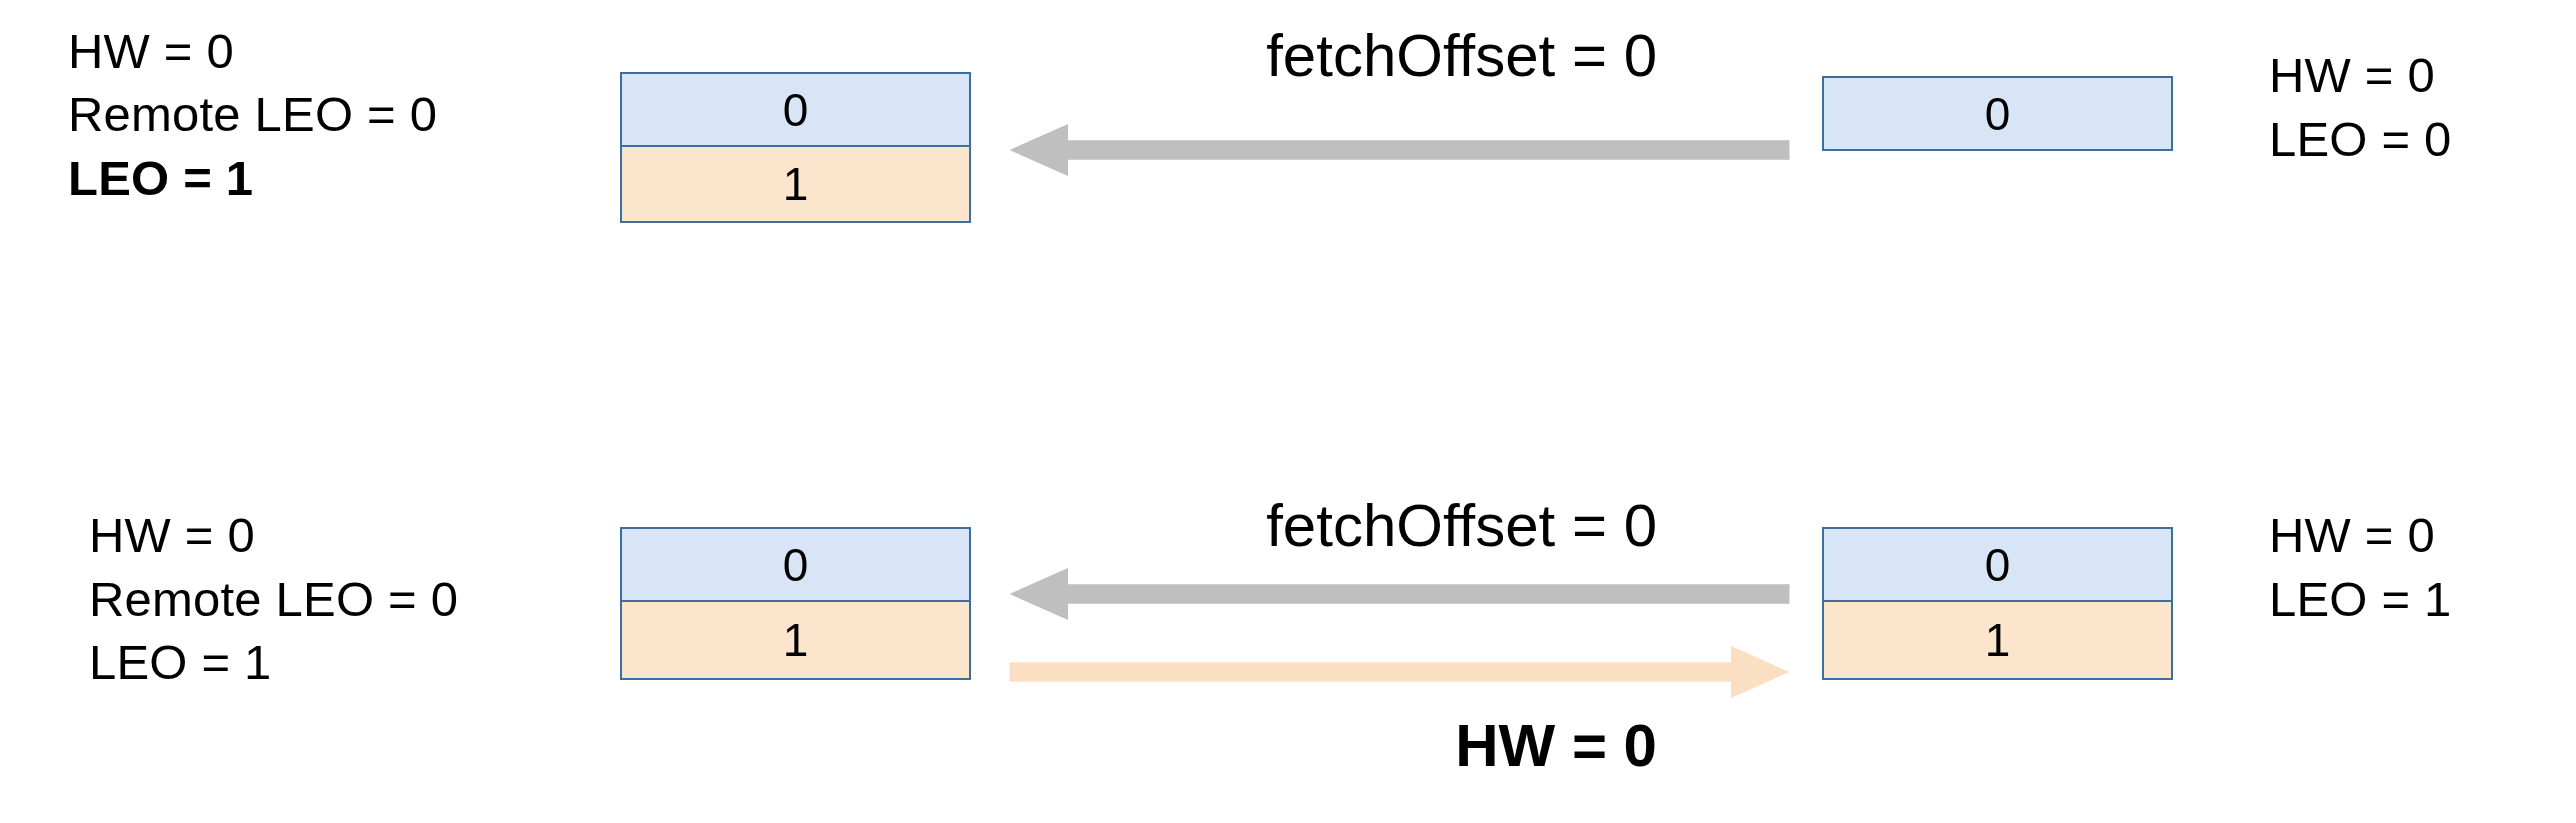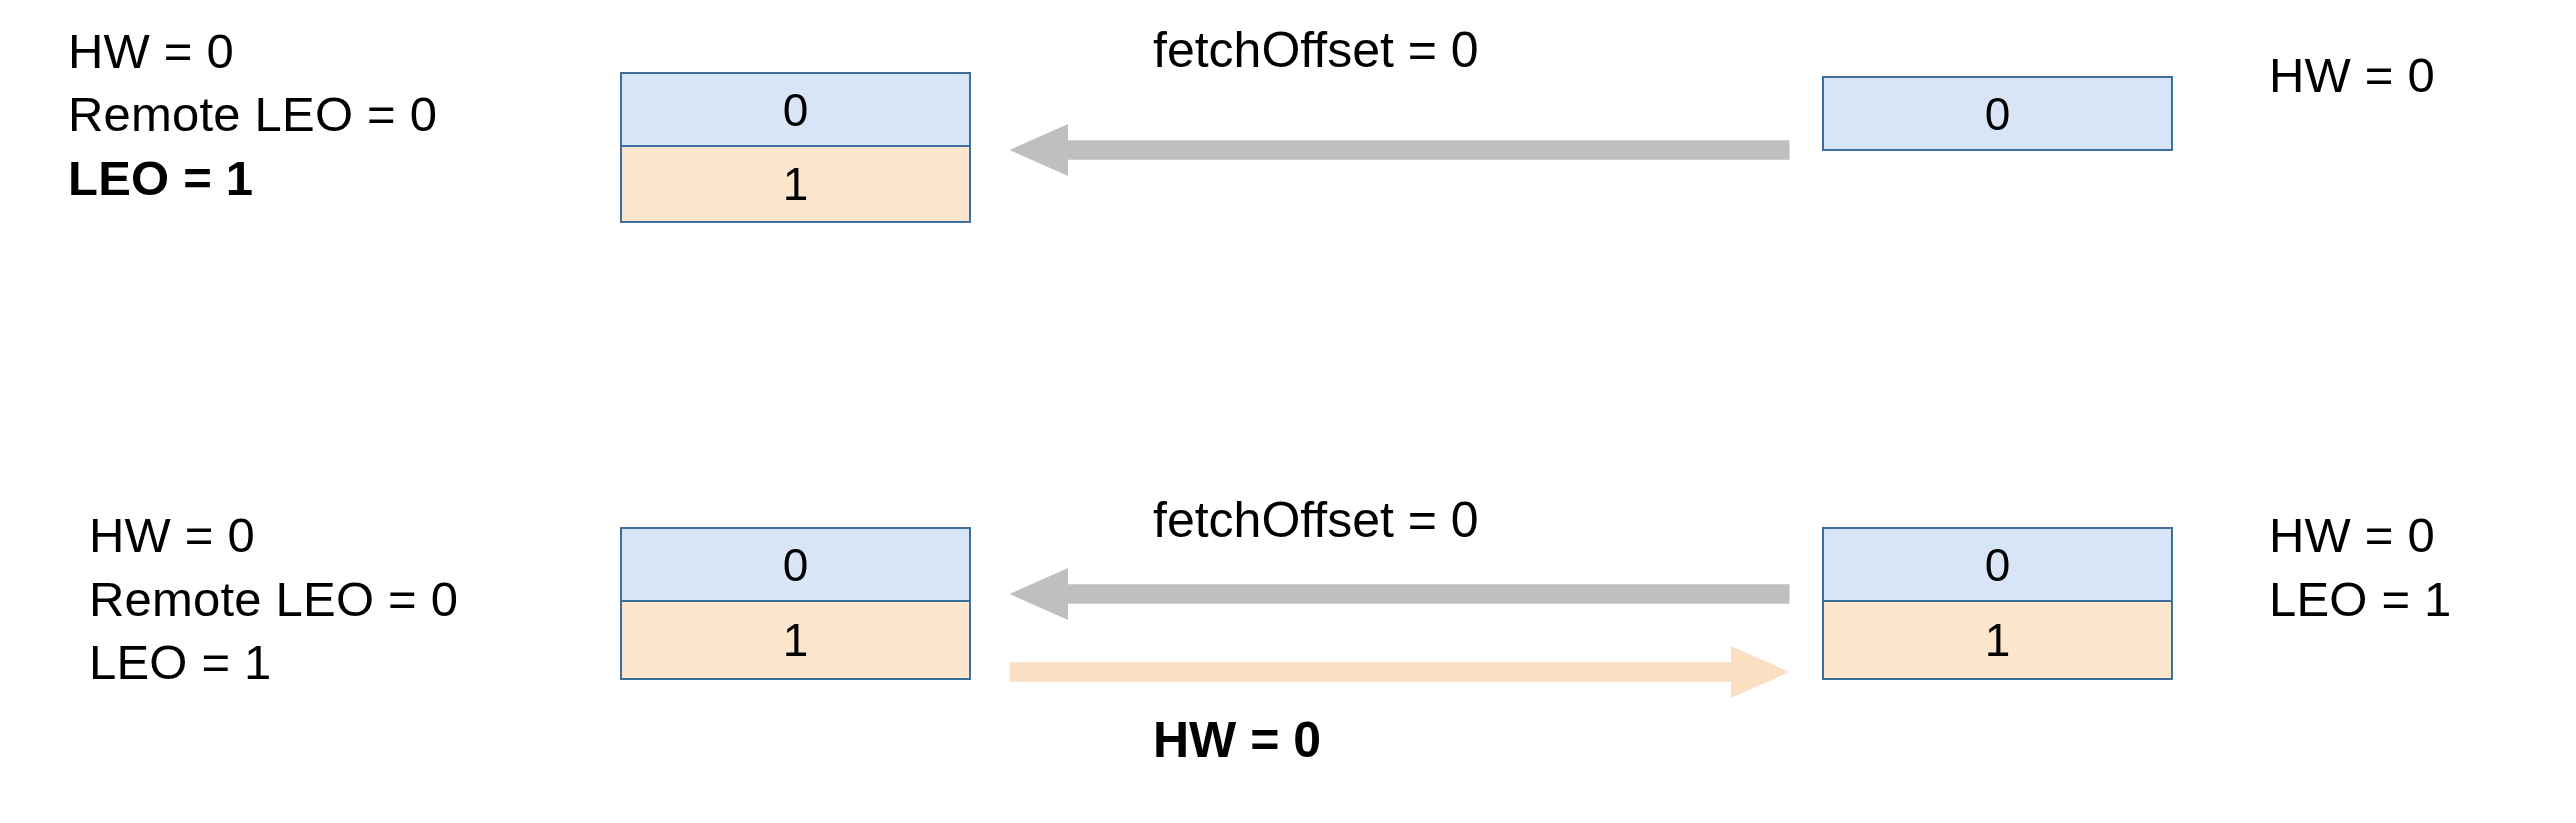--- a/index.html
+++ b/index.html
@@ -60,24 +60,24 @@
   .cell.orange { background: #fce5cd; }
 
   
   .arrow-wrap { position: absolute; }
   .arrow-svg { display: block; }
 
   
   .arrow-caption {
     position: absolute;
     white-space: nowrap;
-    font-size: 50px;
+    font-size: 60px;
     font-weight: 400;
     color: #000000;
-    text-align: left;
+    text-align: right;
   }
   .arrow-caption.bold { font-weight: 700; }
 </style>
 </head>
 <body>
 
 <div class="stage">
 
   <div class="label-stack" style="left:68px; top:19.5px;">
     <div class="label-line">HW = 0</div>
@@ -97,20 +97,21 @@
       <polygon points="0,32 72,0 72,20 960,20 960,44 72,44 72,64" fill="#bfbfbf"></polygon>
     </svg>
   </div>
 
   <div class="logbox" style="left:1822px; top:76px; width:351px;">
     <div class="cell blue" style="height:75px;">0</div>
   </div>
 
   <div class="label-stack" style="left:2269px; top:44px;">
     <div class="label-line">HW = 0</div>
+    <div class="label-line">LEO = 0</div>
   </div>
 
   <div class="label-stack" style="left:89px; top:504px;">
     <div class="label-line">HW = 0</div>
     <div class="label-line">Remote LEO = 0</div>
     <div class="label-line">LEO = 1</div>
   </div>
 
   <div class="logbox" style="left:620px; top:527px; width:351px;">
     <div class="cell blue" style="height:75px;">0</div>

